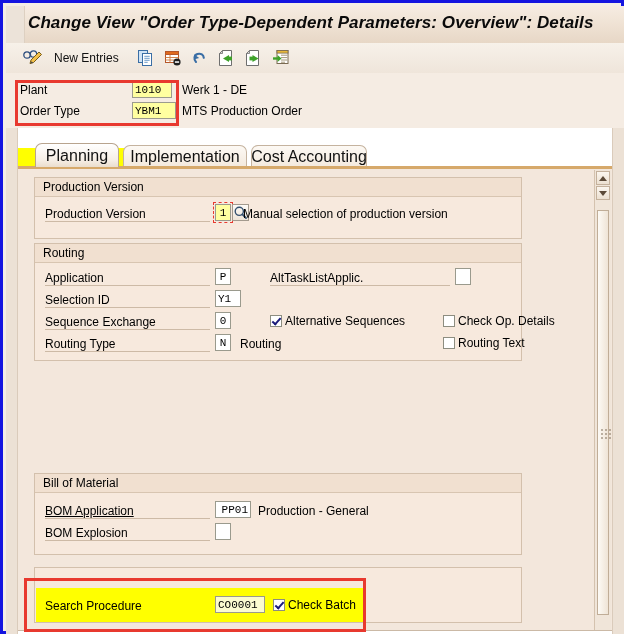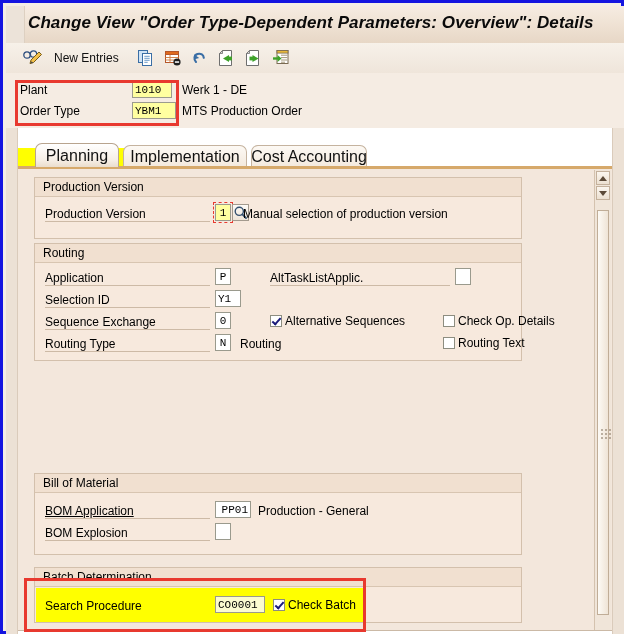--- a/index.html
+++ b/index.html
@@ -508,21 +508,20 @@
             <input class="inp" style="left: 180px; top: 8px; width: 36px; text-align: right;" readonly="" value="PP01">
             <div class="desc" style="left:223px; top:11px;">Production - General</div>
 
             <div class="fld-label dotted" style="left:10px; top:33px; width:165px;">BOM Explosion</div>
             <input class="inp" style="left: 180px; top: 30px; width: 16px; text-align: center;" readonly="" value="">
           </div>
         </div>
 
         <div class="group" style="top:394px; height:56px;">
           <div id="batch-yellow" style="left:1px; top:20px; width:330px; height:34px;"></div>
-          <div class="group-title">Batch Determination</div>
           <div class="group-body">
             <div class="fld-label" style="left:10px; top:12px; width:165px;">Search Procedure</div>
             <input class="inp" style="left: 180px; top: 9px; width: 50px; text-align: left; background: rgb(251, 251, 208);" readonly="" value="CO0001">
             <div class="chk-wrap" style="left:238px; top:11px;">
               <span class="chkbox checked"></span>
               <span>Check Batch</span>
             </div>
           </div>
         </div>
 

